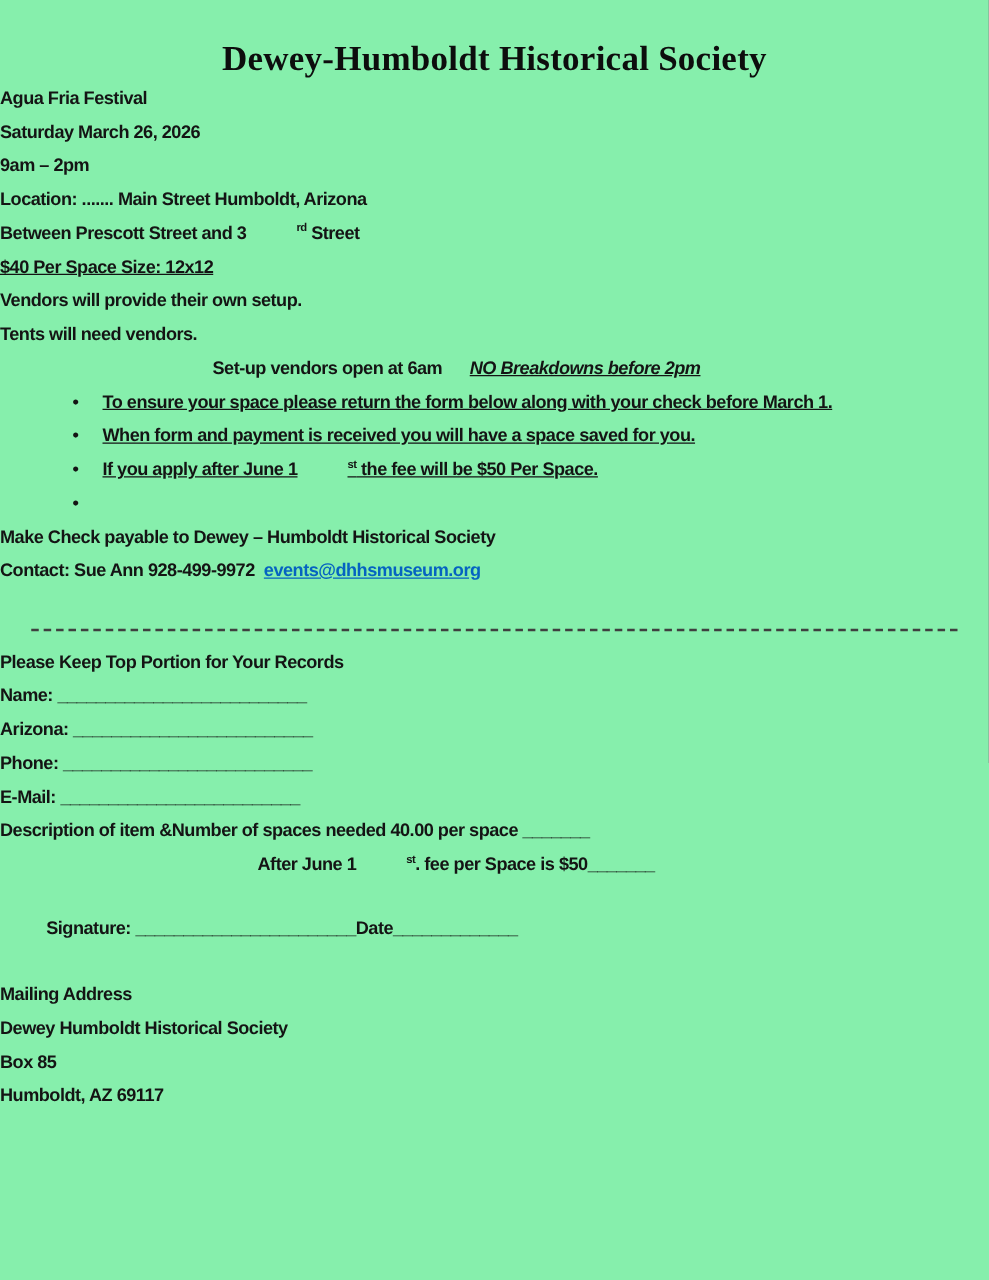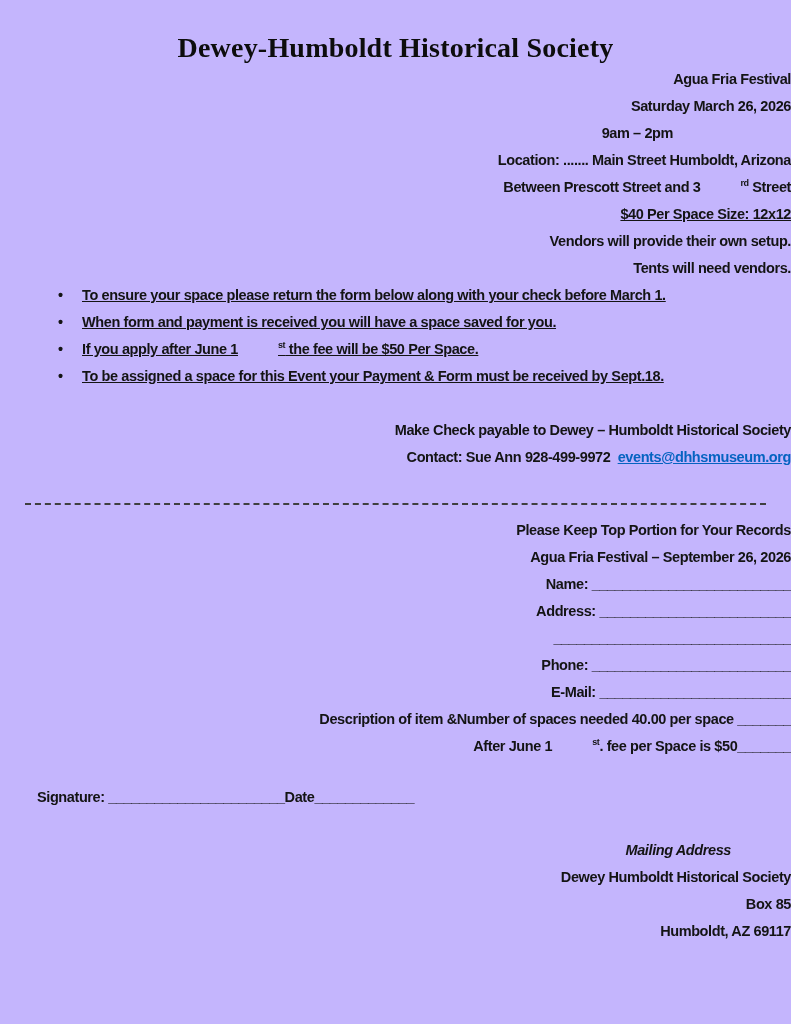--- a/index.html
+++ b/index.html
@@ -1,47 +1,47 @@
 <!DOCTYPE html>
 <html><head>
 <meta charset="utf-8">
 <style>
   html,body{margin:0;padding:0;background:#888;}
   .page{
     position:relative;
     width:791px;height:1024px;
     margin:0 auto;
-    background:#c4b5fd;
+    background:#86efac;
     overflow:hidden;
     font-family:"Liberation Sans",sans-serif;
     font-weight:700;
     font-size:14.5px;
     line-height:27px;
     letter-spacing:-0.4px;
     color:#141414;
     box-sizing:border-box;
     padding-top:30px;
   }
-  .line{margin:0;text-align:right;white-space:pre;}
+  .line{margin:0;text-align:left;white-space:pre;}
   h1.title{
     margin:0;
     font-family:"Liberation Serif",serif;
     font-weight:700;
     font-size:28px;
     line-height:36px;
     letter-spacing:0.2px;
     text-align:center;
     color:#0d0d0d;
   }
   .u{text-decoration:underline;}
   .sup{font-size:9px;vertical-align:super;line-height:0;padding-left:40px;}
   .shift-right-setup{padding-left:170px;}
   .shift-left-time{padding-right:118px;}
   .shift-right-after{padding-left:206px;}
-  .shift-left-mailing{padding-right:60px;font-style:italic;}
+  .shift-left-mailing{padding-right:60px;}
   .no-breakdowns{font-style:italic;text-decoration:underline;margin-left:22px;}
   .bullets{list-style:none;margin:0;padding:0 0 0 82px;}
   .bullets li{position:relative;text-align:left;line-height:27px;}
   .bullets li .bdot{position:absolute;left:-24px;top:0;text-decoration:none;}
   .bullets li .btext{text-decoration:underline;}
   .pay-block{margin-top:27px;}
   .email-link{color:#0563C1;text-decoration:underline;cursor:pointer;}
   .dash-sep{
     margin:32px 25px 12px 25px;
     border:0;border-top:2px dashed #3f3f3f;
@@ -58,41 +58,40 @@
   <h1 class="title">Dewey-Humboldt Historical Society</h1>
 
   <p class="line">Agua Fria Festival</p>
   <p class="line">Saturday March 26, 2026</p>
   <p class="line shift-left-time">9am – 2pm</p>
   <p class="line">Location: ....... Main Street Humboldt, Arizona</p>
   <p class="line"><span>Between Prescott Street and 3</span><span class="sup">rd</span><span> Street</span></p>
   <p class="line"><span class="u">$40 Per Space Size: 12x12</span></p>
   <p class="line">Vendors will provide their own setup.</p>
   <p class="line">Tents will need vendors.</p>
+  <p class="line shift-right-setup"><span>Set-up vendors open at 6am</span><span class="no-breakdowns">NO Breakdowns before 2pm</span></p>
 
   <ul class="bullets">
     <li><span class="bdot">•</span><span class="btext"><span>To ensure your space please return the form below along with your check before March 1.</span><span class="sup"></span><span></span></span></li>
     <li><span class="bdot">•</span><span class="btext"><span>When form and payment is received you will have a space saved for you.</span><span class="sup"></span><span></span></span></li>
     <li><span class="bdot">•</span><span class="btext"><span>If you apply after June 1</span><span class="sup">st</span><span> the fee will be $50 Per Space.</span></span></li>
-    <li><span class="bdot">•</span><span class="btext"><span>To be assigned a space for this Event your Payment &amp; Form must be received by Sept.18.</span><span class="sup"></span><span></span></span></li>
+    <li><span class="bdot">•</span></li>
   </ul>
 
   <div class="pay-block">
     <p class="line">Make Check payable to Dewey – Humboldt Historical Society</p>
     <p class="line"><span>Contact: Sue Ann 928-499-9972</span><span>  </span><a class="email-link">events@dhhsmuseum.org</a></p>
   </div>
 
   <hr class="dash-sep">
 
   <div>
     <p class="line">Please Keep Top Portion for Your Records</p>
-    <p class="line">Agua Fria Festival – September 26, 2026</p>
     <p class="line">Name: __________________________</p>
-    <p class="line">Address: _________________________</p>
-    <p class="line">_______________________________</p>
+    <p class="line">Arizona: _________________________</p>
     <p class="line">Phone: __________________________</p>
     <p class="line">E-Mail: _________________________</p>
     <p class="line">Description of item &amp;Number of spaces needed 40.00 per space _______</p>
     <p class="line shift-right-after"><span>After June 1</span><span class="sup">st</span><span>. fee per Space is $50_______</span></p>
     <p class="sig-line">Signature: _______________________Date_____________</p>
   </div>
 
   <div class="mailing">
     <p class="line shift-left-mailing">Mailing Address</p>
     <p class="line">Dewey Humboldt Historical Society</p>

